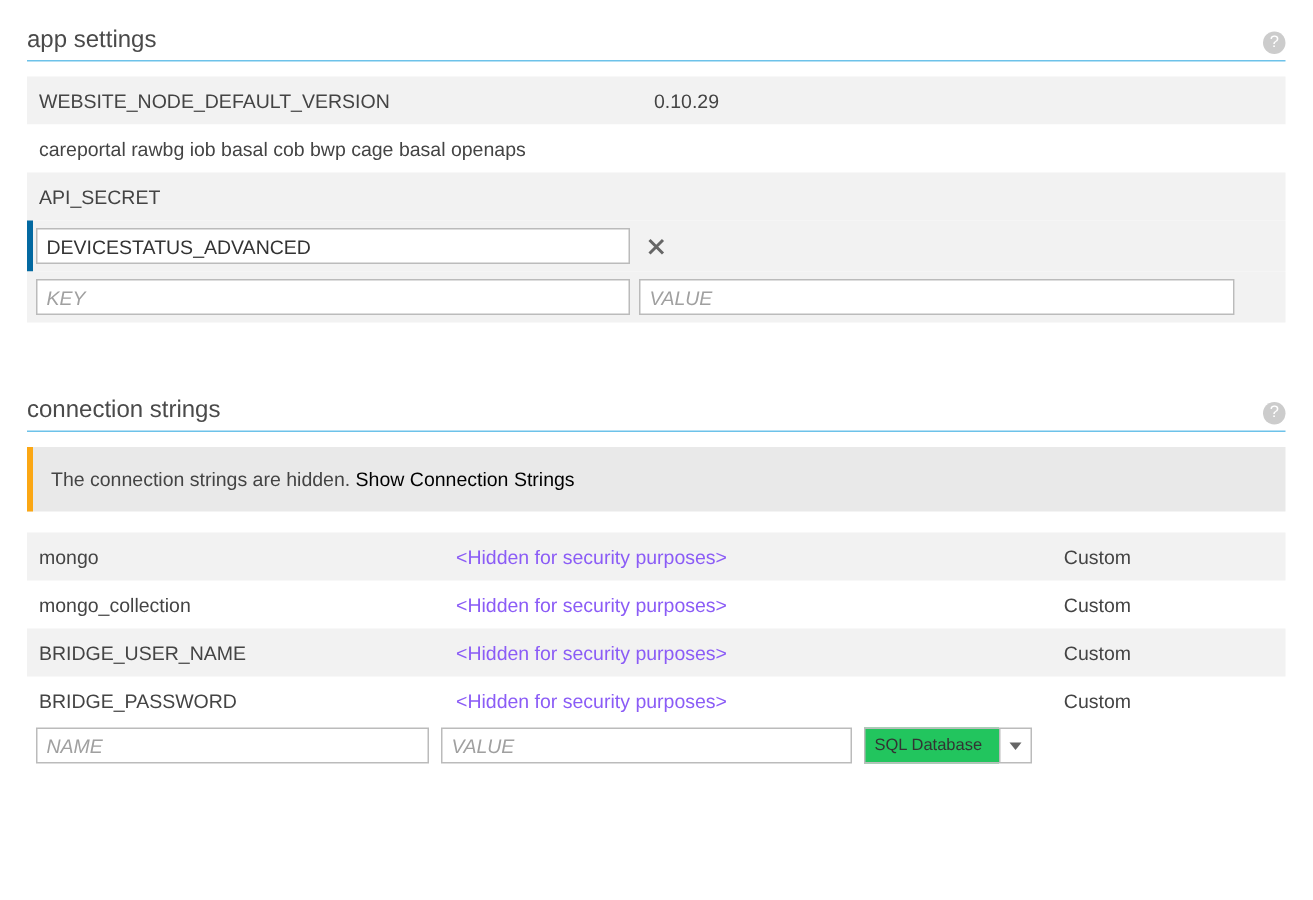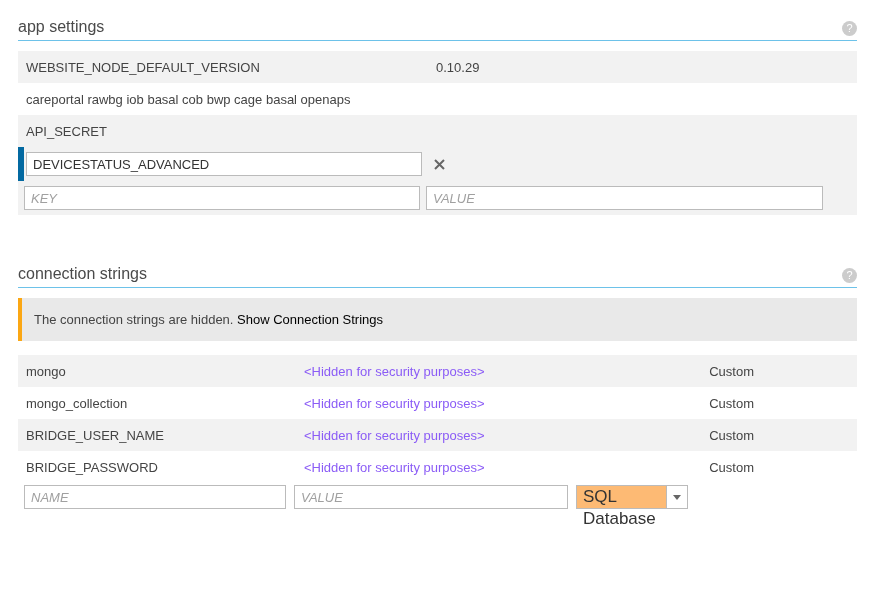--- a/index.html
+++ b/index.html
@@ -51,21 +51,21 @@
     .kv-key { width: 410px; }
     .kv-val { flex: 1; }
     .edit-row {
       display: flex;
       align-items: center;
       height: 34px;
       gap: 6px;
       background: #f2f2f2;
       padding: 0 6px;
     }
-    .edit-row.active { border-left: 6px solid #0369a1; padding-left: 2px; }
+    .edit-row.active { border-left: 4px solid #0369a1; padding-left: 2px; }
     .txt {
       height: 24px;
       border: 1px solid #bbb;
       padding: 0 6px;
       font-family: inherit;
       font-size: 13px;
       color: #333;
     }
     .txt.focus { border: 1px solid #0072c6; }
     .txt::placeholder { color: #a0a0a0; font-style: italic; }
@@ -101,22 +101,22 @@
     .select-wrap {
       display: flex;
       height: 24px;
     }
     .select-main {
       border: 1px solid #bbb;
       border-right: none;
       width: 90px;
       padding: 0 6px;
       line-height: 22px;
-      font-size: 17px;
-      background: #fdba74;
+      font-size: 11px;
+      background: #22c55e;
       cursor: pointer;
     }
     .select-btn {
       border: 1px solid #bbb;
       width: 22px;
       display: flex; align-items: center; justify-content: center;
       background: #fff;
       cursor: pointer;
     }
     .chev {

